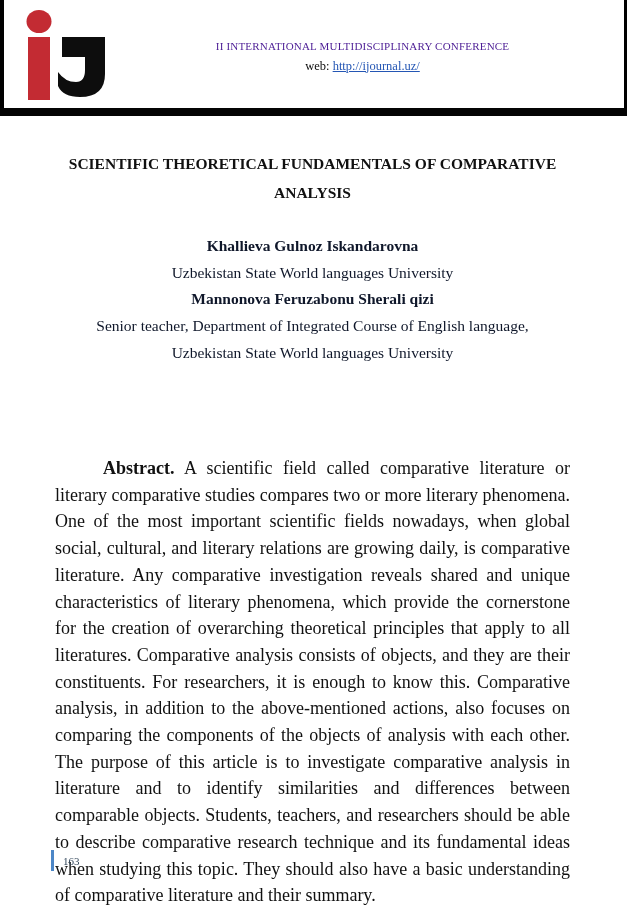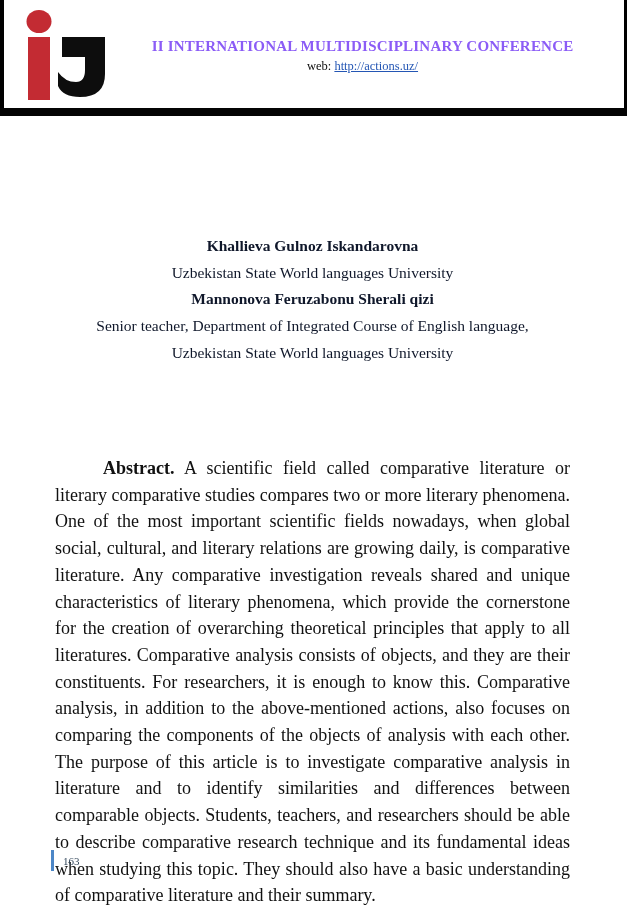--- a/index.html
+++ b/index.html
@@ -11,21 +11,21 @@
 
   
   .edge-left  { position:absolute; left:0; top:0; width:4px;  height:112px; background:#000; }
   .edge-right { position:absolute; right:0; top:0; width:3px; height:112px; background:#000; }
   .black-bar  { position:absolute; left:0; top:108px; width:627px; height:8px; background:#040404; }
 
   .logo { position:absolute; left:10px; top:6px; width:96px; height:98px; }
   .logo svg { display:block; width:96px; height:98px; }
 
   .header-text { position:absolute; left:104px; right:6px; top:37px; text-align:center; }
-  .header-line { font-weight:bold; font-size:15px; line-height:18.5px; letter-spacing:0.2px; color:#8b5cf6; }
+  .header-line { font-weight:normal; font-size:11px; line-height:18.5px; letter-spacing:0.2px; color:#4c1d95; }
   .web-line { font-size:12.5px; line-height:16px; margin-top:2px; color:#0c0c0c; }
   .web-link { color:#2456b4; text-decoration:underline; cursor:pointer; }
 
   
   .title-block {
     position:absolute; left:55px; width:515px; top:149px;
     text-align:center; font-weight:bold; font-size:15.5px; line-height:29px; color:#111;
   }
   .authors-block {
     position:absolute; left:55px; width:515px; top:233px;
@@ -54,23 +54,27 @@
   <div class="logo">
     <svg viewBox="0 0 96 98">
       <ellipse cx="29" cy="15.5" rx="12.5" ry="11.5" fill="#c32b33"></ellipse>
       <rect x="18" y="31" width="22" height="63" fill="#c32b33"></rect>
       <path d="M52,31 H95 V68 Q95,91 70,91 Q53,91 48,80 L48,66 Q55,76 66,76 Q75,76 75,64 V51 H52 Z" fill="#0d0d0d"></path>
     </svg>
   </div>
 
   <div class="header-text">
     <div class="header-line">II INTERNATIONAL MULTIDISCIPLINARY CONFERENCE</div>
-    <div class="web-line"><span>web:</span> <a class="web-link">http://actions.uz/</a></div>
+    <div class="web-line"><span>web:</span> <a class="web-link">http://ijournal.uz/</a></div>
   </div>
 
+  <div class="title-block">
+    <div>SCIENTIFIC THEORETICAL FUNDAMENTALS OF COMPARATIVE</div>
+    <div>ANALYSIS</div>
+  </div>
 
   <div class="authors-block">
     <div class="b">Khallieva Gulnoz Iskandarovna</div>
     <div>Uzbekistan State World languages University</div>
     <div class="b">Mannonova Feruzabonu Sherali qizi</div>
     <div>Senior teacher, Department of Integrated Course of English language,</div>
     <div>Uzbekistan State World languages University</div>
   </div>
 
   <div class="abstract-block">

